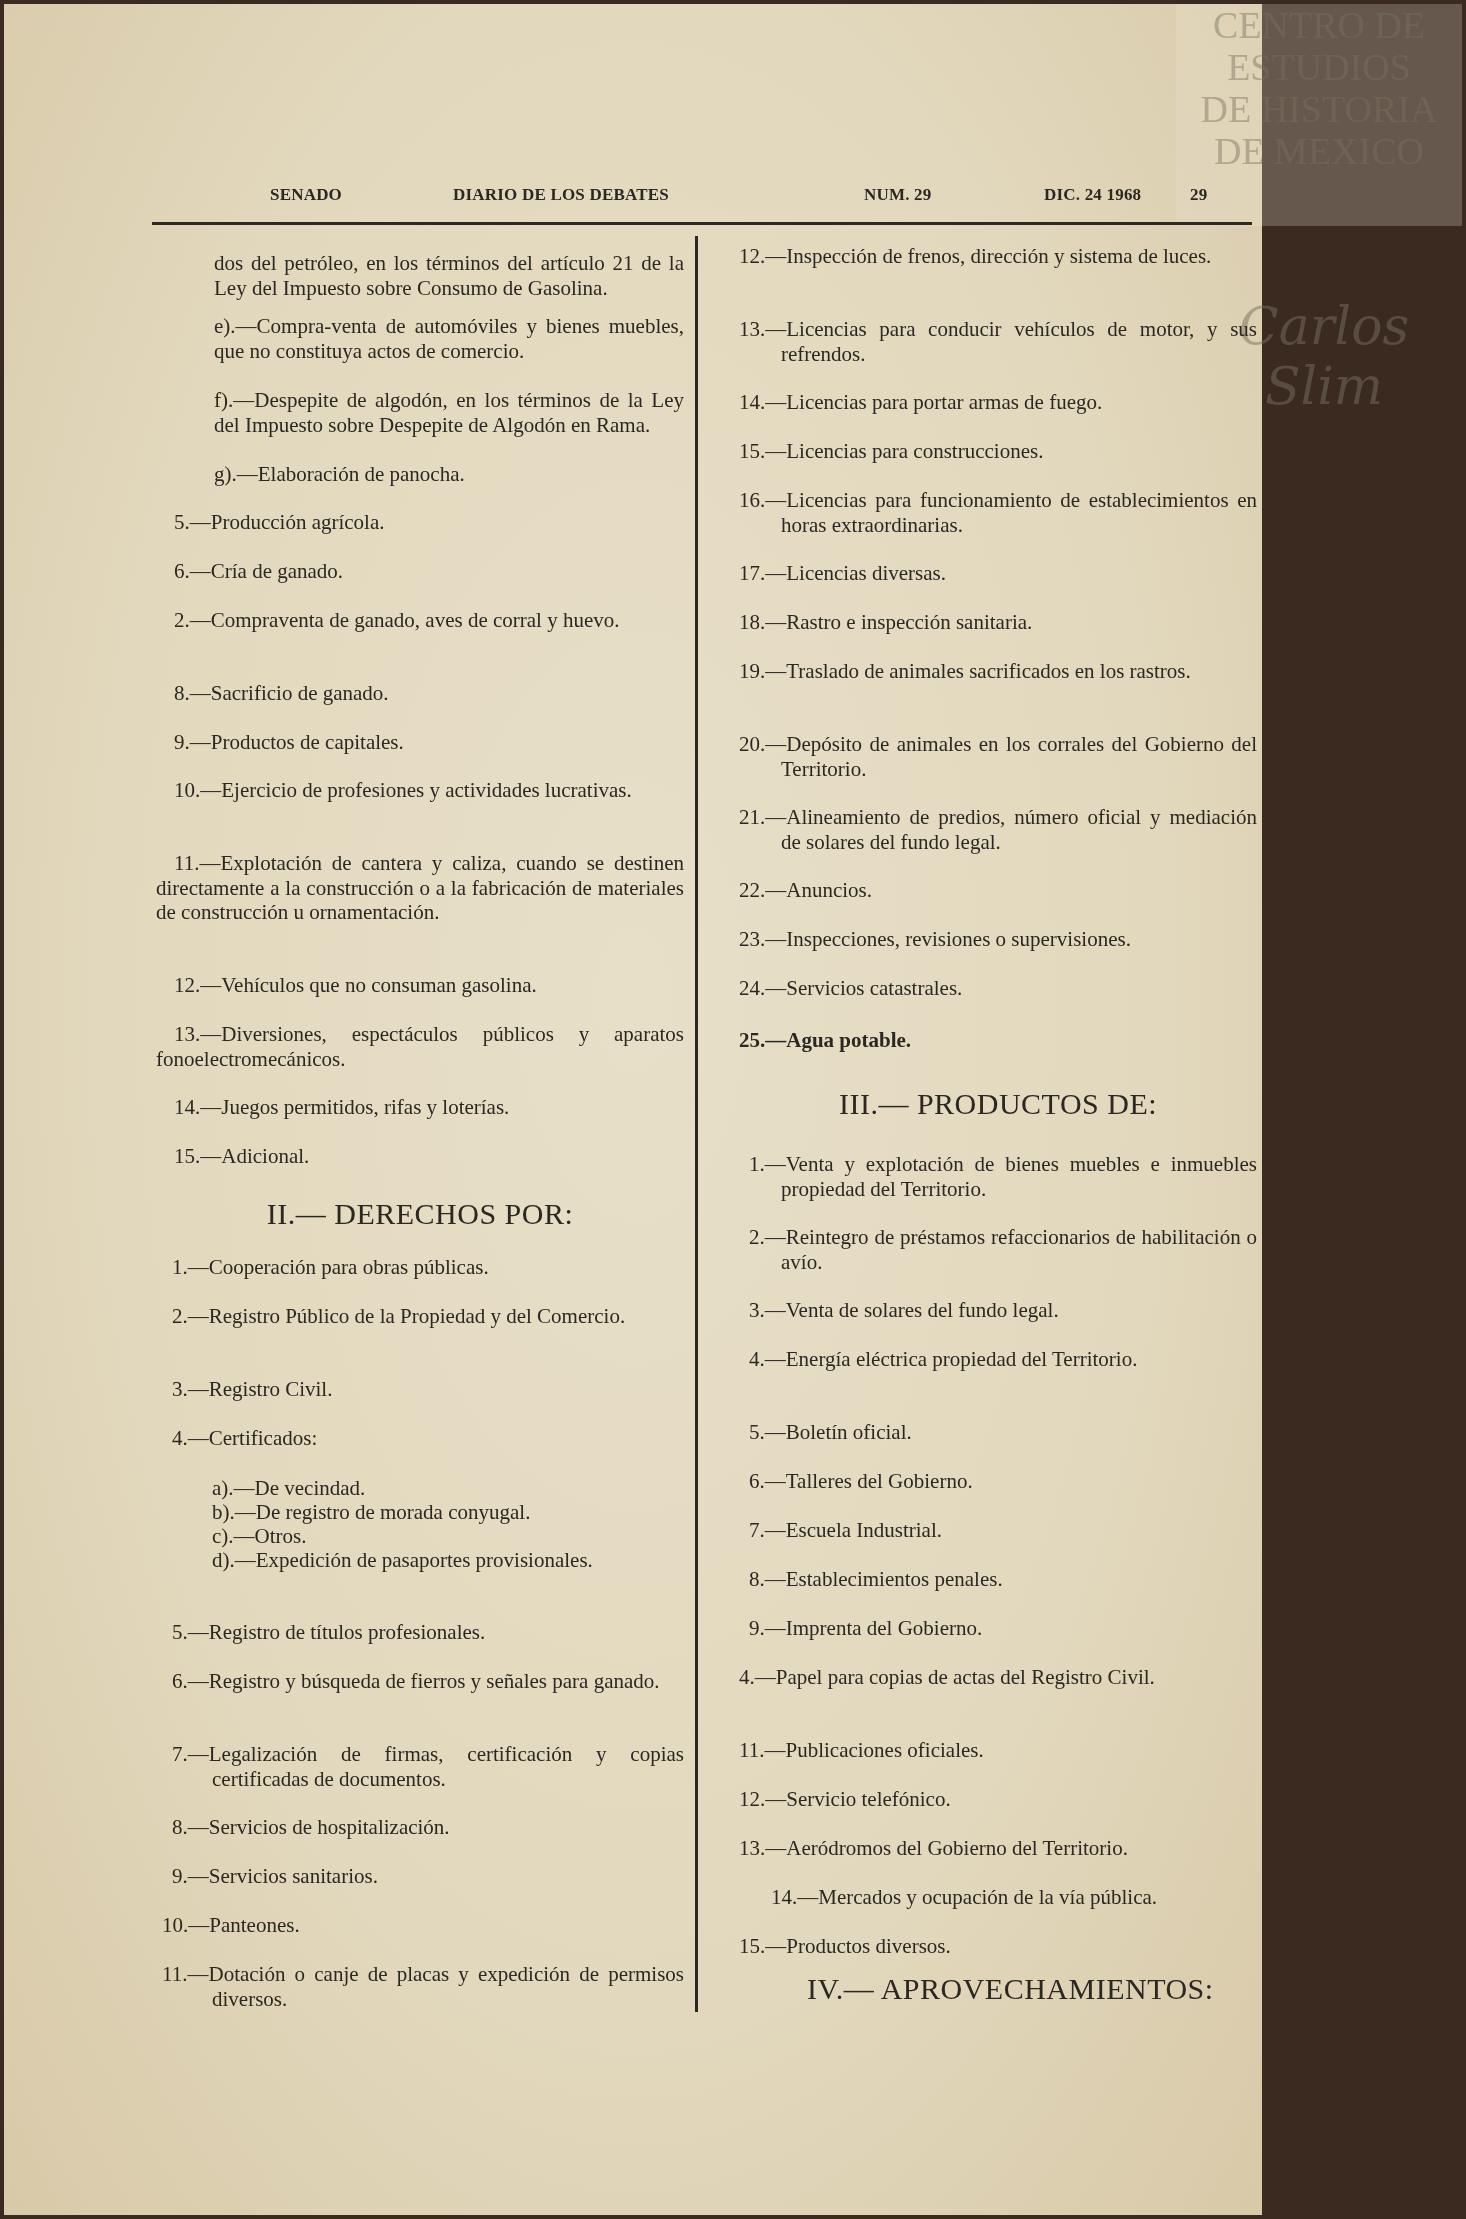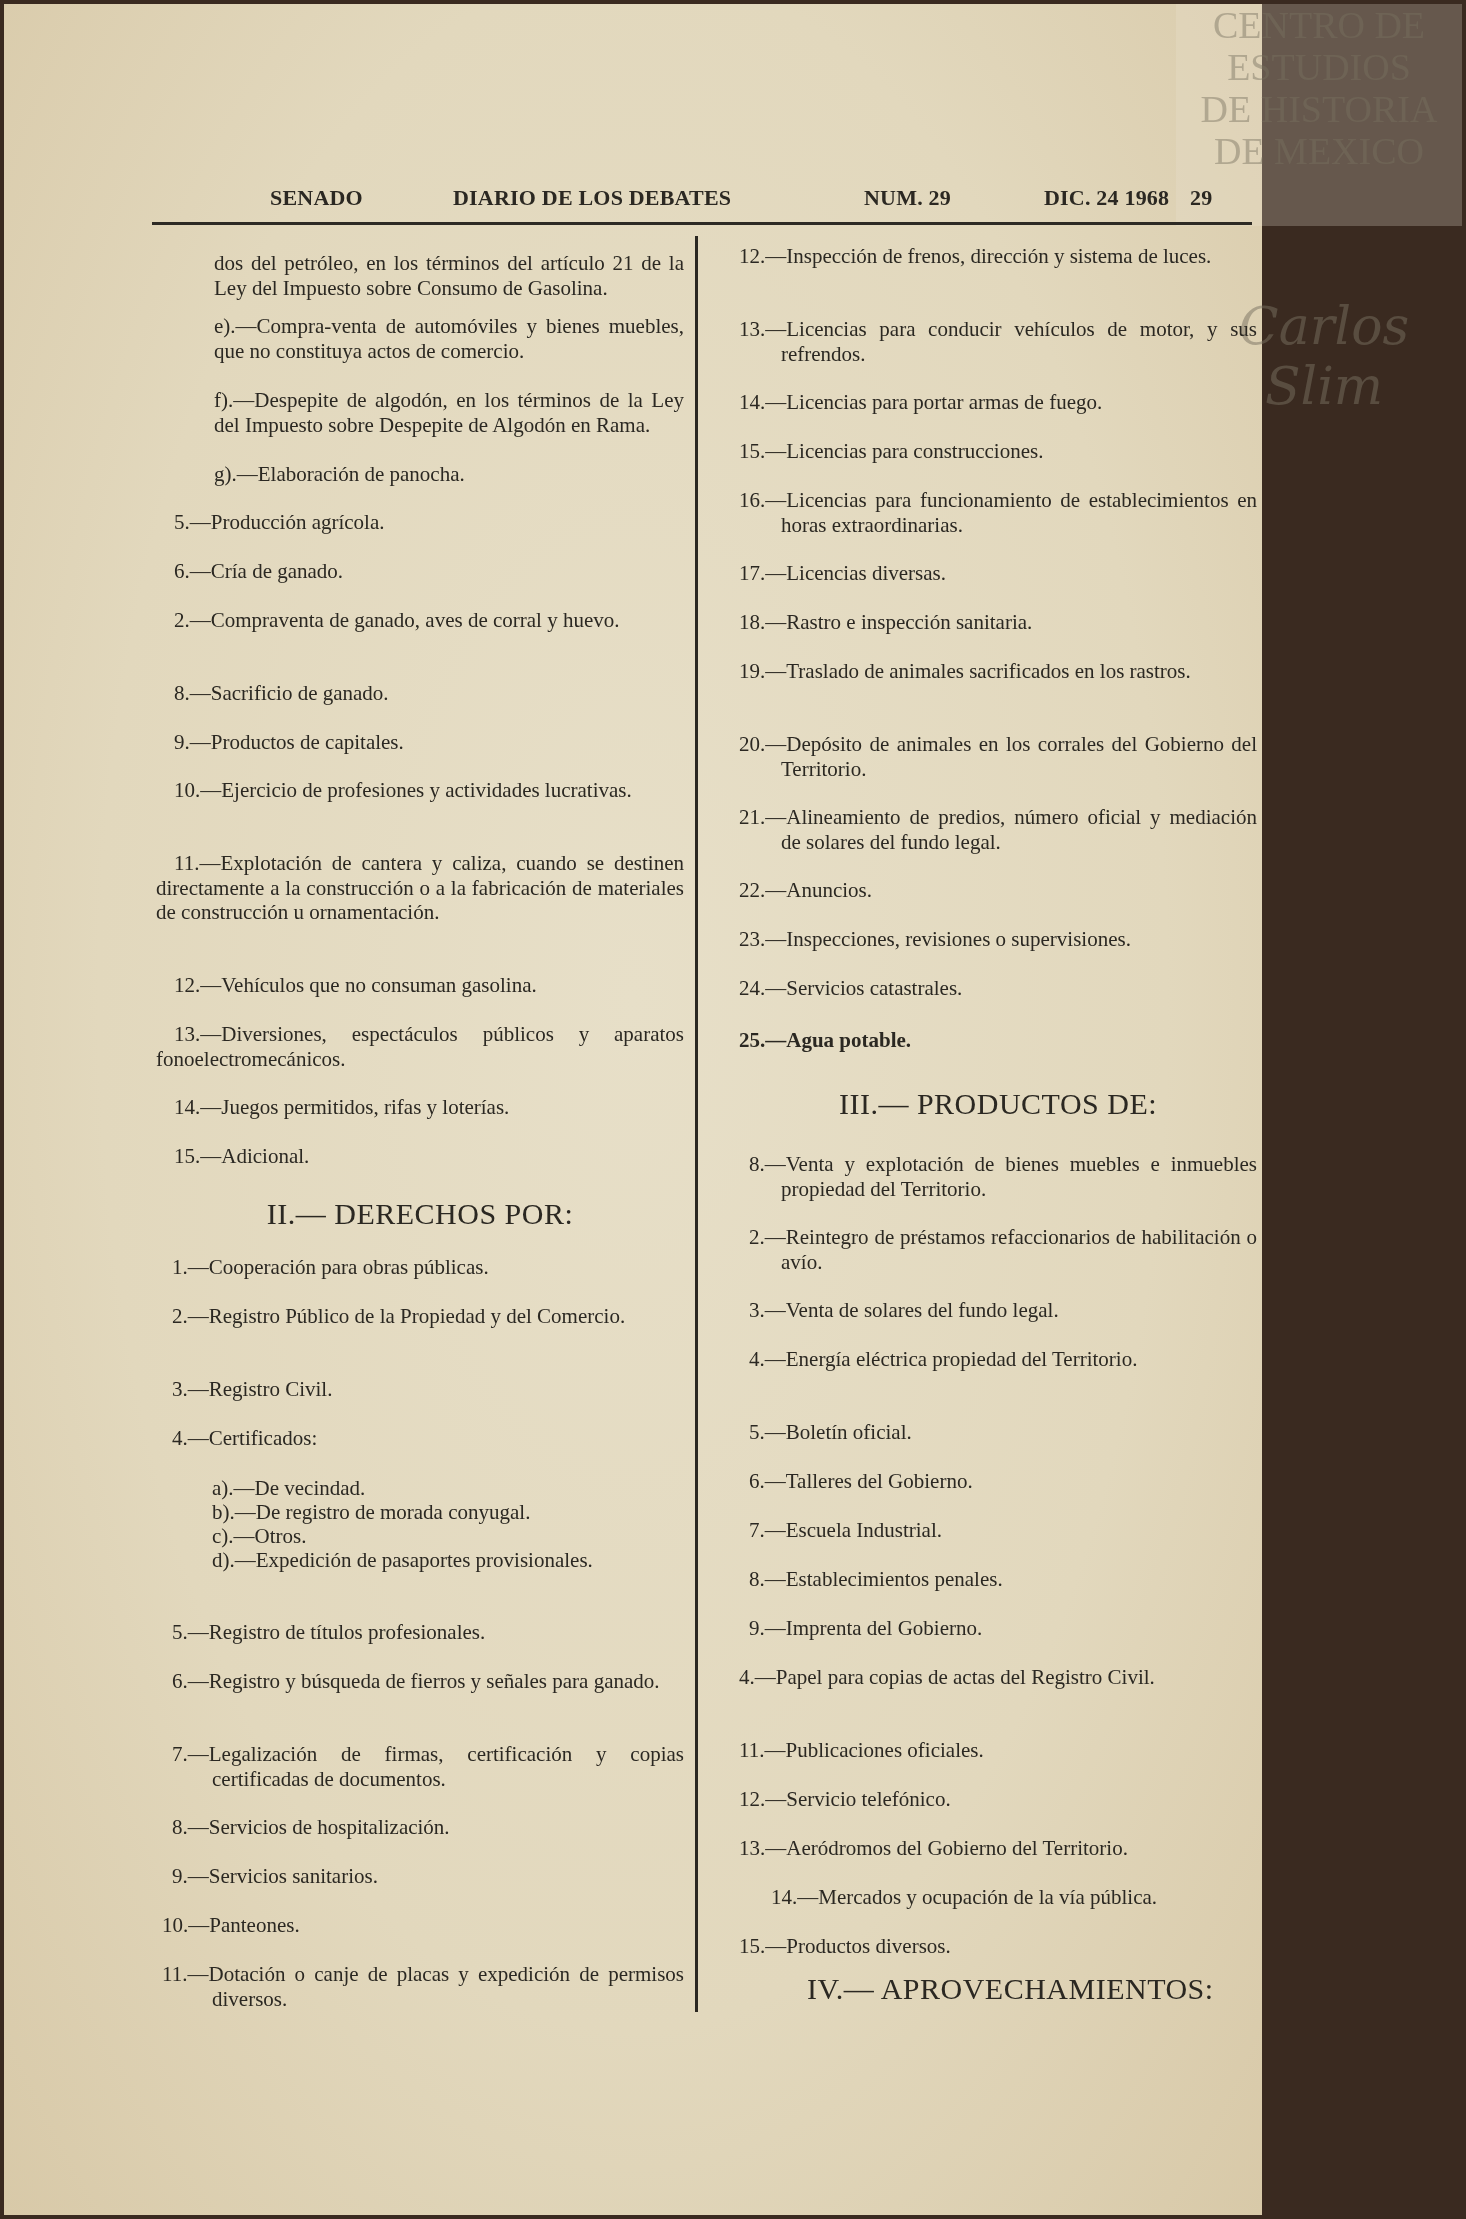--- a/index.html
+++ b/index.html
@@ -8,21 +8,21 @@
     background: #3a2a20;
     font-family: "Liberation Serif", "DejaVu Serif", serif;
   }
   .page {
     position: absolute; left: 4px; top: 4px; width: 1258px; height: 2211px;
     background: radial-gradient(ellipse at 50% 45%, #e7dfc8 0%, #e2d8bd 60%, #d8c9a8 100%);
     color: #2a2620;
   }
   .header {
     position: absolute; top: 181px; left: 266px; width: 982px; height: 30px;
-    font-weight: bold; font-size: 22px; letter-spacing: 0.2px; color: #2b2822;
+    font-weight: bold; font-size: 17px; letter-spacing: 0.2px; color: #2b2822;
   }
   .header span { position: absolute; top: 0; white-space: nowrap; }
   .h-senado { left: 0; }
   .h-diario { left: 183px; }
   .h-num { left: 594px; }
   .h-date { left: 774px; }
   .h-page { left: 920px; }
   .header-rule {
     position: absolute; top: 218px; left: 148px; width: 1100px; height: 3px;
     background: #2d2a24;
@@ -139,21 +139,21 @@
     <div class="item hang2" style="top:415px; padding-left:42px; text-indent:-42px;">19.—Traslado de animales sacrificados en los rastros.</div>
     <div class="item hang2" style="top:488px; padding-left:42px; text-indent:-42px;">20.—Depósito de animales en los corrales del Gobierno del Territorio.</div>
     <div class="item hang2" style="top:561px; padding-left:42px; text-indent:-42px;">21.—Alineamiento de predios, número oficial y mediación de solares del fundo legal.</div>
     <div class="item hang2" style="top:634px; padding-left:42px; text-indent:-42px;">22.—Anuncios.</div>
     <div class="item hang2" style="top:683px; padding-left:42px; text-indent:-42px;">23.—Inspecciones, revisiones o supervisiones.</div>
     <div class="item hang2" style="top:732px; padding-left:42px; text-indent:-42px;">24.—Servicios catastrales.</div>
     <div class="item hang2" style="top:784px; padding-left:42px; text-indent:-42px;font-weight:bold;">25.—Agua potable.</div>
 
     <div class="heading" style="top:848px;">III.— PRODUCTOS DE:</div>
 
-    <div class="item hang2" style="top:908px; padding-left:42px; text-indent:-32px;">8.—Venta y explotación de bienes muebles e inmuebles propiedad del Territorio.</div>
+    <div class="item hang2" style="top:908px; padding-left:42px; text-indent:-32px;">1.—Venta y explotación de bienes muebles e inmuebles propiedad del Territorio.</div>
     <div class="item hang2" style="top:981px; padding-left:42px; text-indent:-32px;">2.—Reintegro de préstamos refaccionarios de habilitación o avío.</div>
     <div class="item hang2" style="top:1054px; padding-left:42px; text-indent:-32px;">3.—Venta de solares del fundo legal.</div>
     <div class="item hang2" style="top:1103px; padding-left:42px; text-indent:-32px;">4.—Energía eléctrica propiedad del Territorio.</div>
     <div class="item hang2" style="top:1176px; padding-left:42px; text-indent:-32px;">5.—Boletín oficial.</div>
     <div class="item hang2" style="top:1225px; padding-left:42px; text-indent:-32px;">6.—Talleres del Gobierno.</div>
     <div class="item hang2" style="top:1274px; padding-left:42px; text-indent:-32px;">7.—Escuela Industrial.</div>
     <div class="item hang2" style="top:1323px; padding-left:42px; text-indent:-32px;">8.—Establecimientos penales.</div>
     <div class="item hang2" style="top:1372px; padding-left:42px; text-indent:-32px;">9.—Imprenta del Gobierno.</div>
     <div class="item hang2" style="top:1421px; padding-left:42px; text-indent:-42px;">4.—Papel para copias de actas del Registro Civil.</div>
     <div class="item hang2" style="top:1494px; padding-left:42px; text-indent:-42px;">11.—Publicaciones oficiales.</div>

